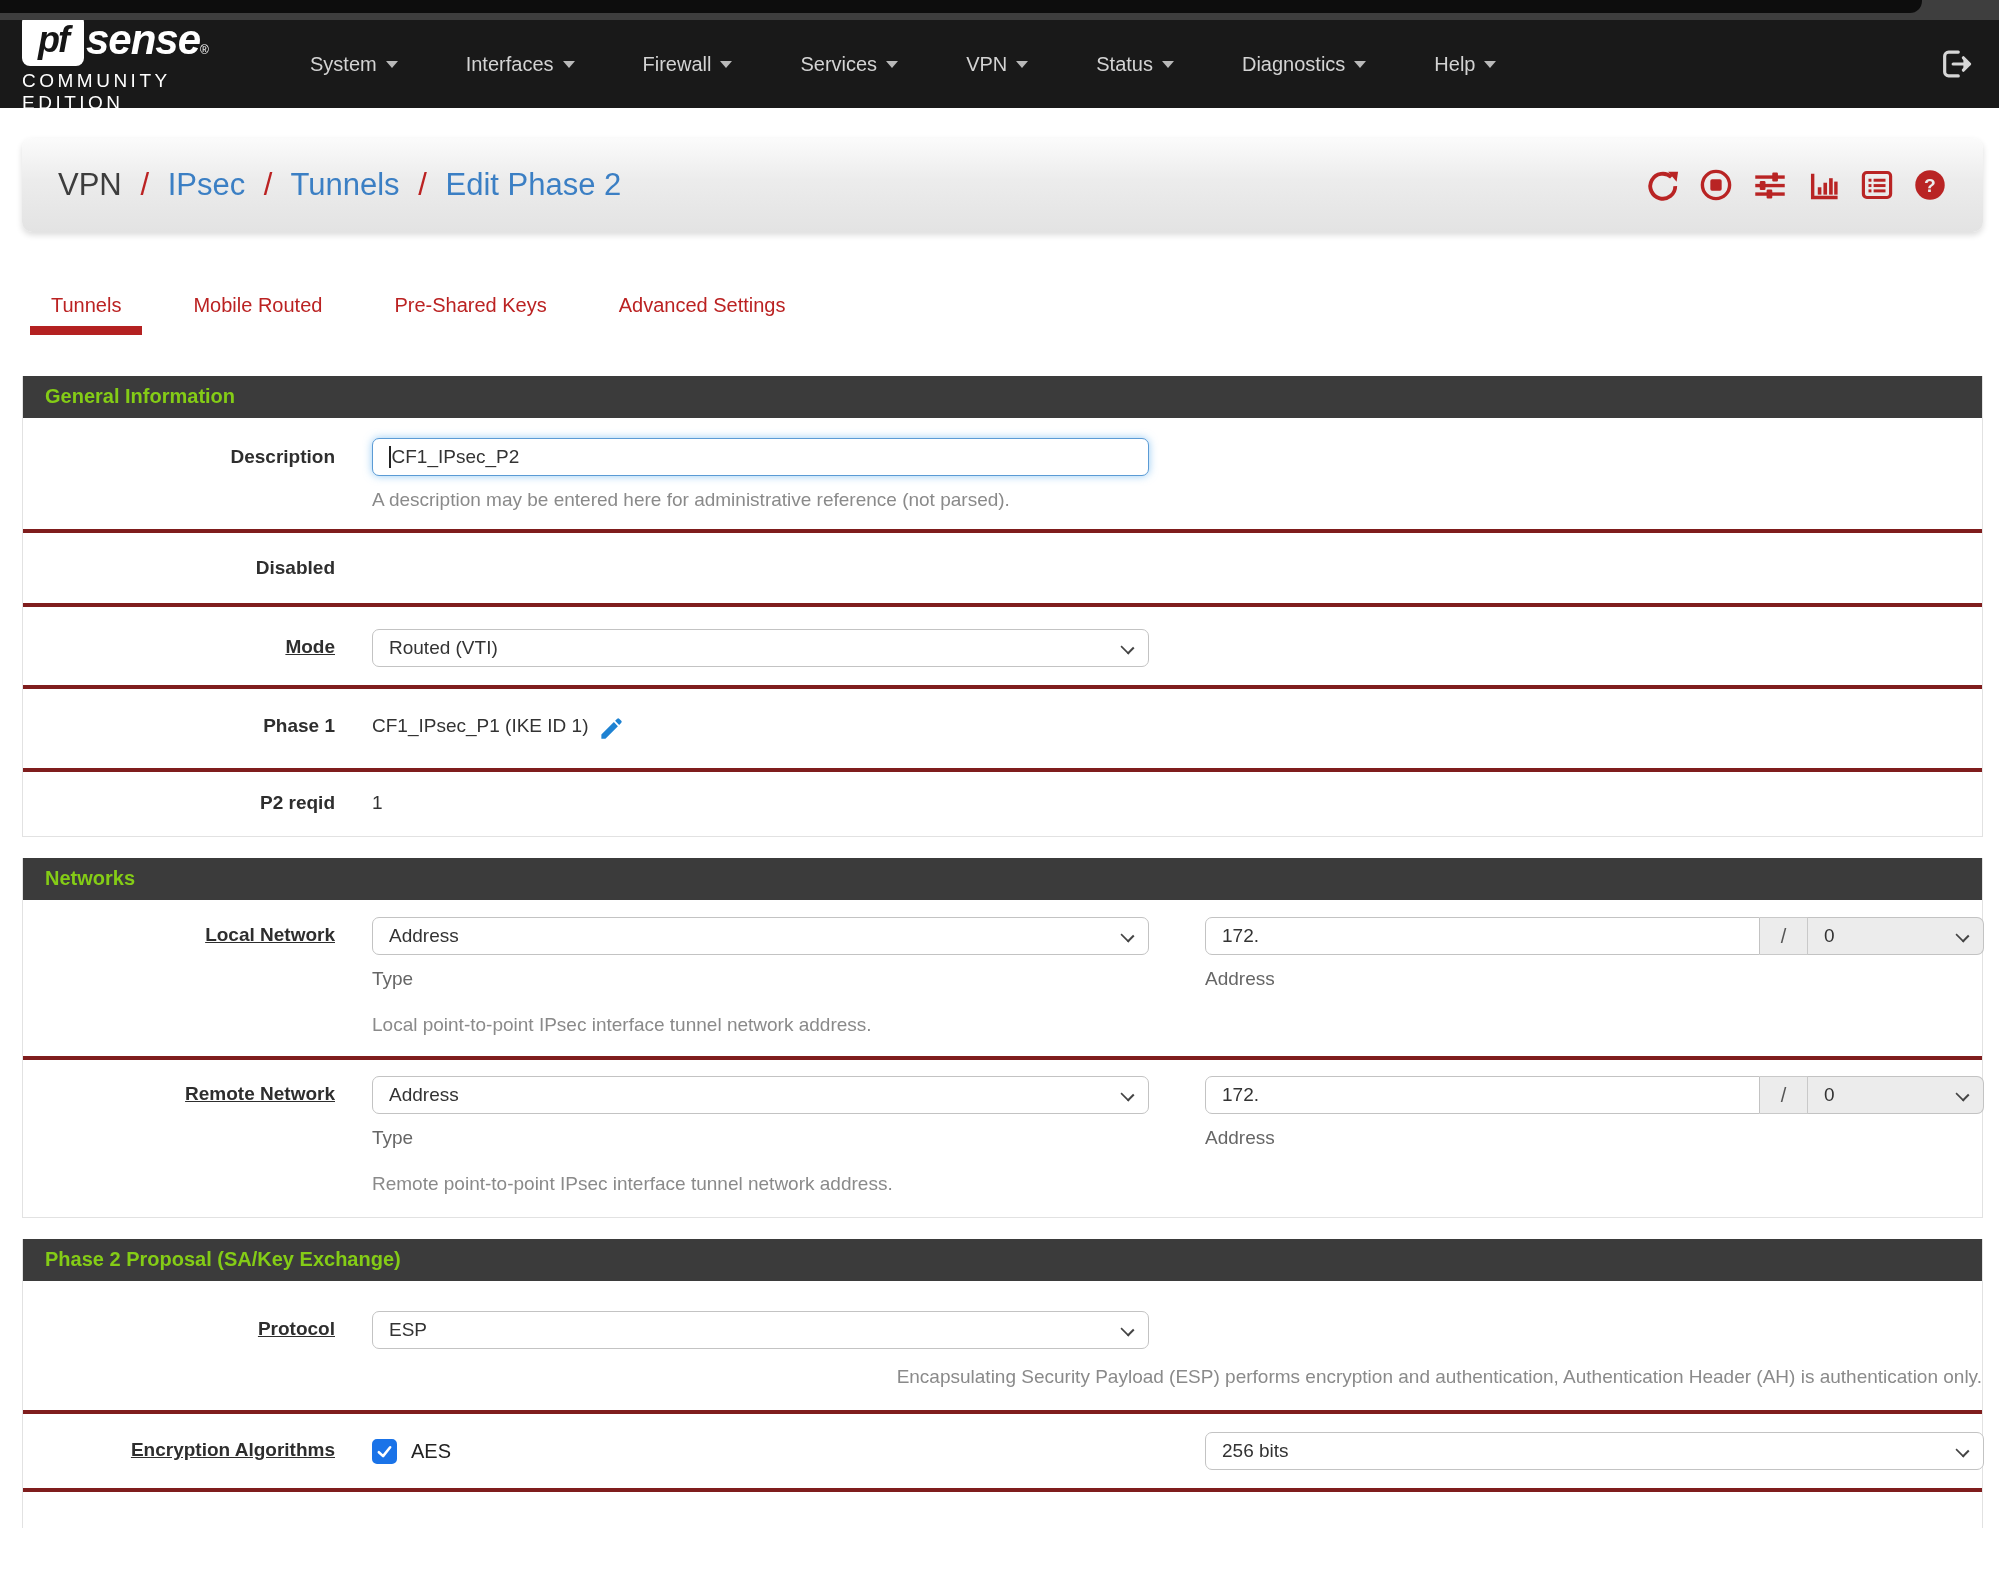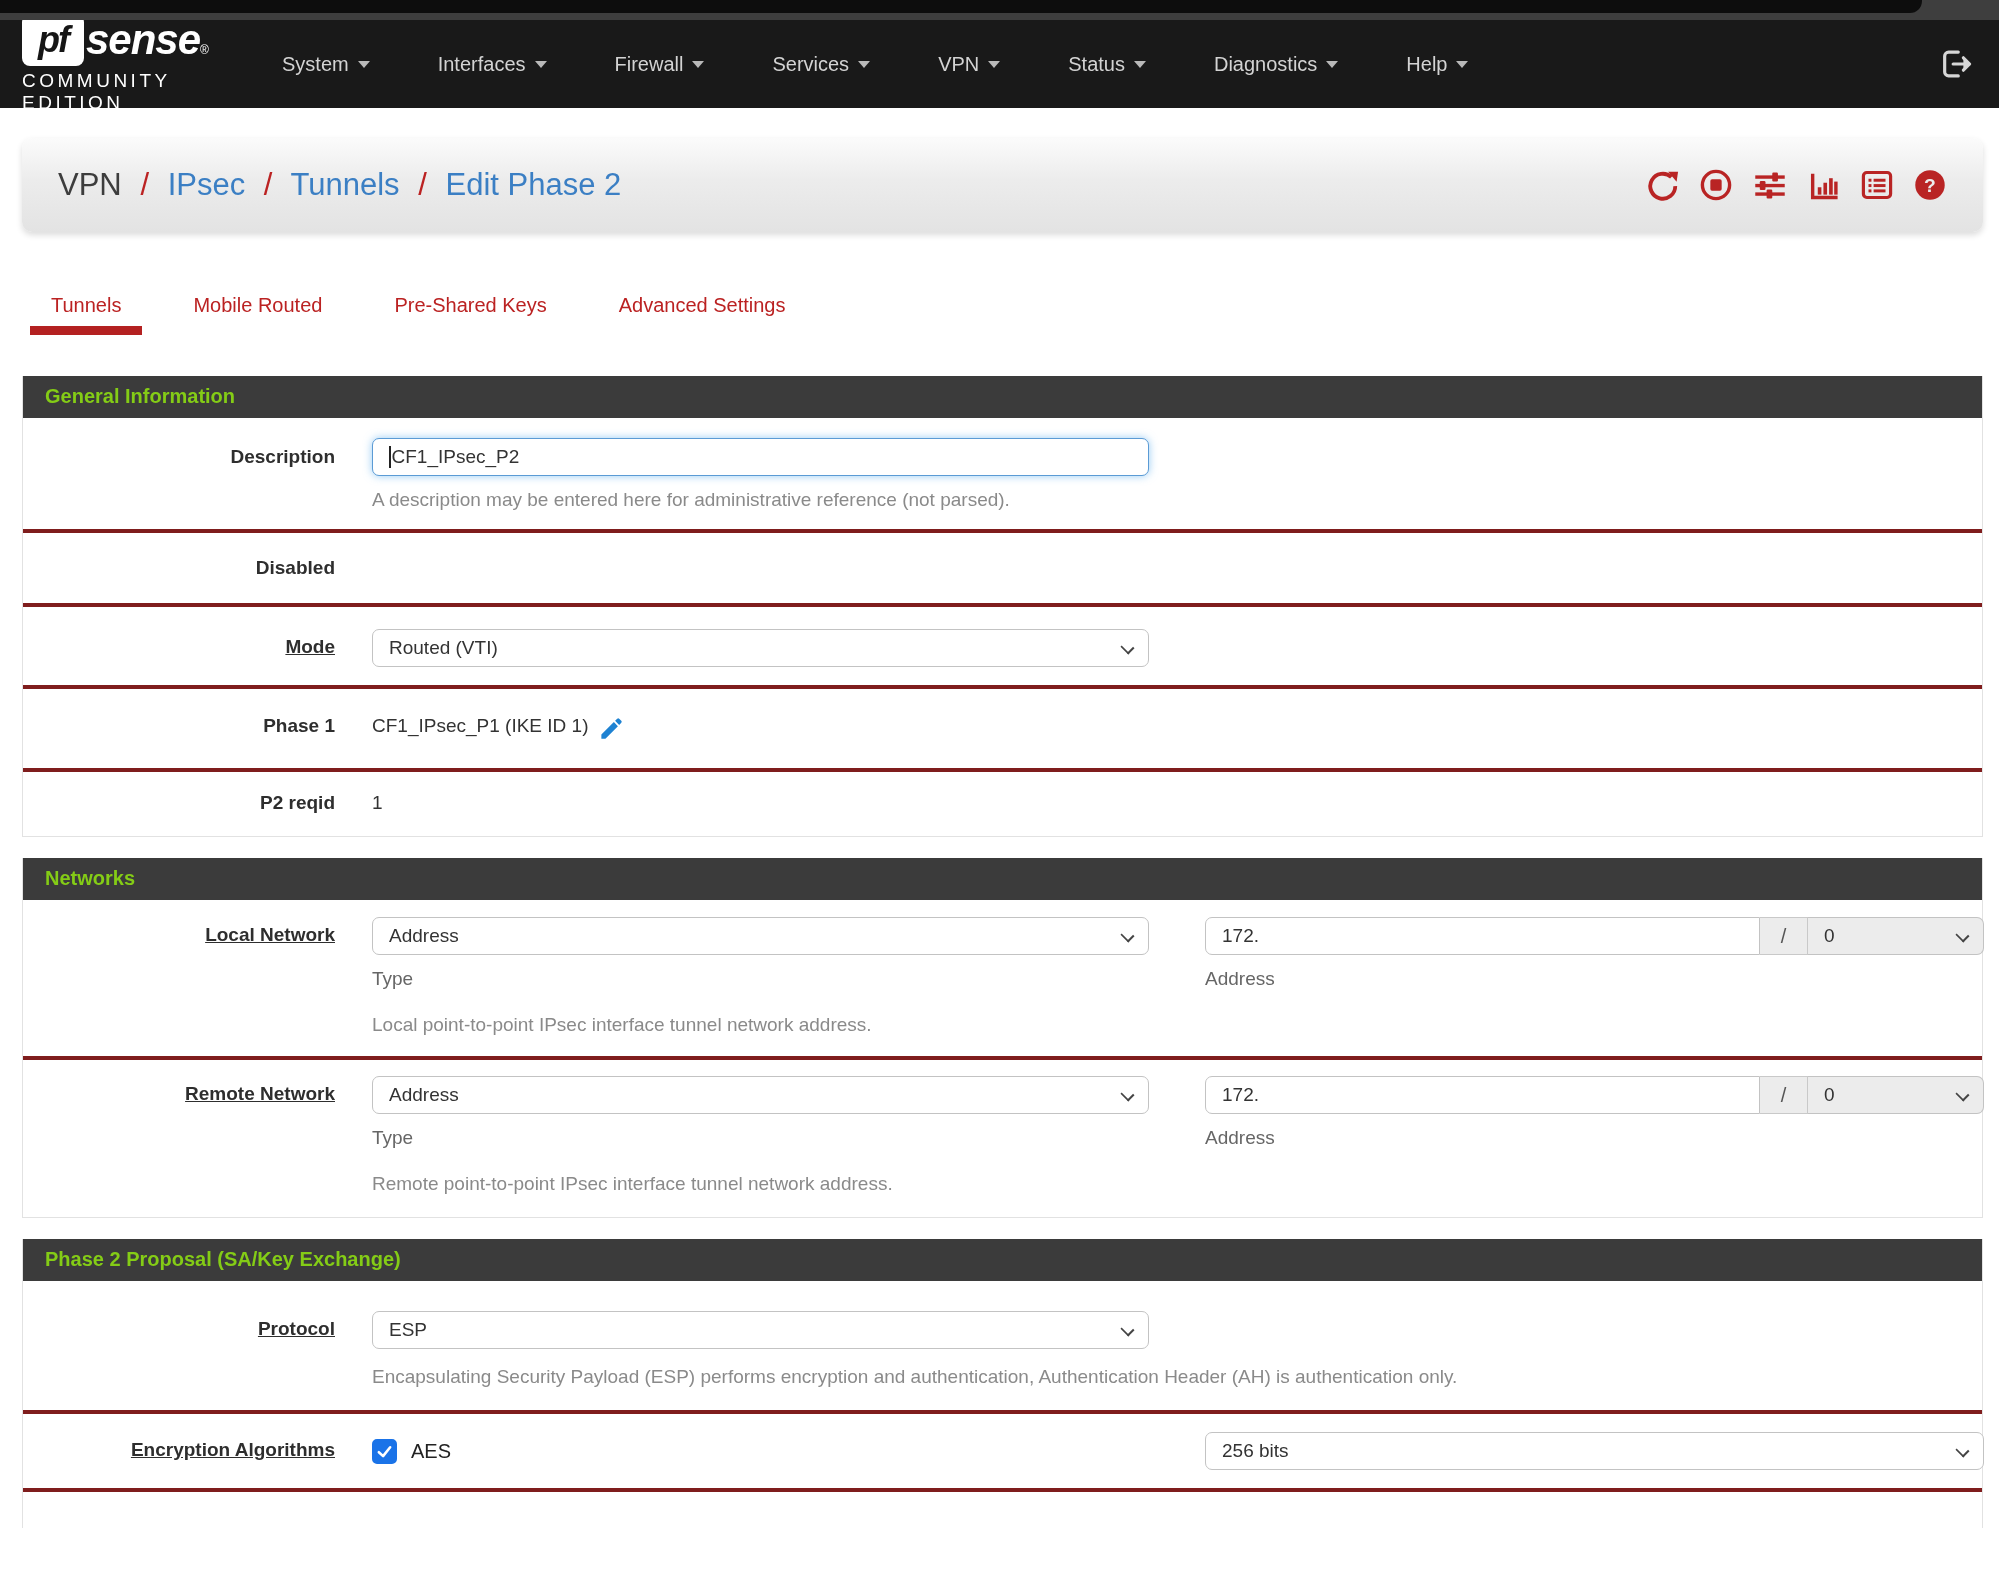--- a/index.html
+++ b/index.html
@@ -6,21 +6,21 @@
   html,body { width:1999px; height:1573px; overflow:hidden; background:#fff;
     font-family:"Liberation Sans","DejaVu Sans",sans-serif; color:#333; }
 
   
   .topstrip { height:20px; background:#3e3e3e; position:relative; }
   .toptab { position:absolute; left:0; top:0; width:1922px; height:13px;
     background:#0d0d0d; border-radius:0 0 12px 0; }
 
   
   .navbar { height:88px; background:#191919; display:flex; align-items:center;
-    padding:0 26px 0 22px; }
+    padding:0 26px 0 22px;gap:28px; }
   .brand { display:flex; flex-direction:column; margin-right:8px; width:218px; }
   .brand-top { display:flex; align-items:center; }
   .pf-box { background:#fff; border-radius:8px; width:62px; height:52px;
     display:flex; align-items:center; justify-content:center; }
   .pf-box span { font-style:italic; font-weight:900; font-size:36px; color:#161616; letter-spacing:-2px;}
   .sense { font-style:italic; font-weight:800; font-size:42px; color:#fff; letter-spacing:-1px; margin-left:2px;}
   .reg { color:#fff; font-size:12px; margin-top:20px; }
   .edition { color:#fff; font-size:19px; font-weight:normal; letter-spacing:3.5px; margin-top:4px; }
   .nav-items { display:flex; list-style:none; align-items:center; }
   .nav-item { padding:0 34px; color:#d3d3d3; font-size:20px; cursor:pointer; display:flex; align-items:center; }
@@ -354,21 +354,21 @@
   <div class="panel" style="border-bottom:none;">
     <div class="panel-h">Phase 2 Proposal (SA/Key Exchange)</div>
 
     <div class="prow" style="padding:30px 0 22px;">
       <div class="plabel link" style="padding-top:7px;">Protocol</div>
       <div class="pcontent">
         <div class="sel w-main">
           <span>ESP</span>
           <span class="chev"></span>
         </div>
-        <div class="helper" style="margin-top:17px;">Encapsulating Security Payload (ESP) performs encryption and authentication, Authentication Header (AH) is authentication only.</div>
+        <div class="helper" style="margin-top:17px;text-align:right;">Encapsulating Security Payload (ESP) performs encryption and authentication, Authentication Header (AH) is authentication only.</div>
       </div>
     </div>
 
     <div class="prow" style="padding:18px 0;">
       <div class="plabel link" style="padding-top:7px;">Encryption Algorithms</div>
       <div class="pcontent">
         <div class="split" style="align-items:center;">
           <div class="left cbrow">
             <div class="cb checked">
               <svg width="17" height="17" viewBox="0 0 24 24">

